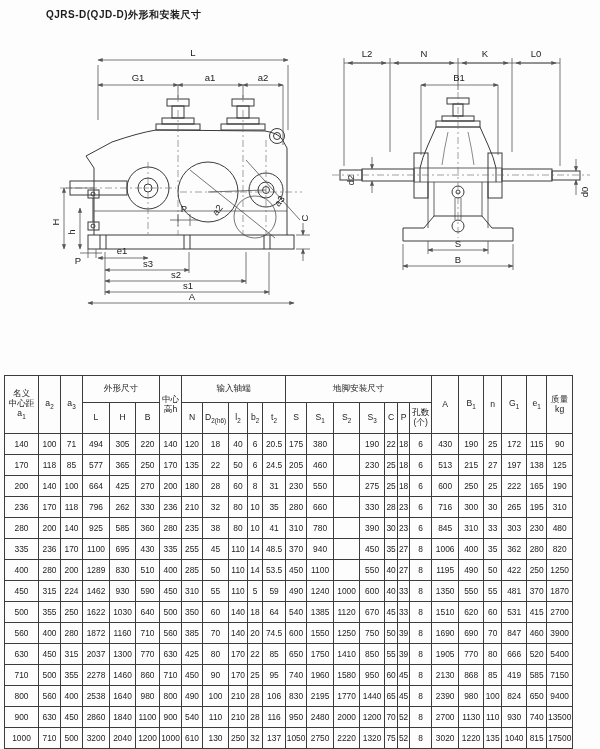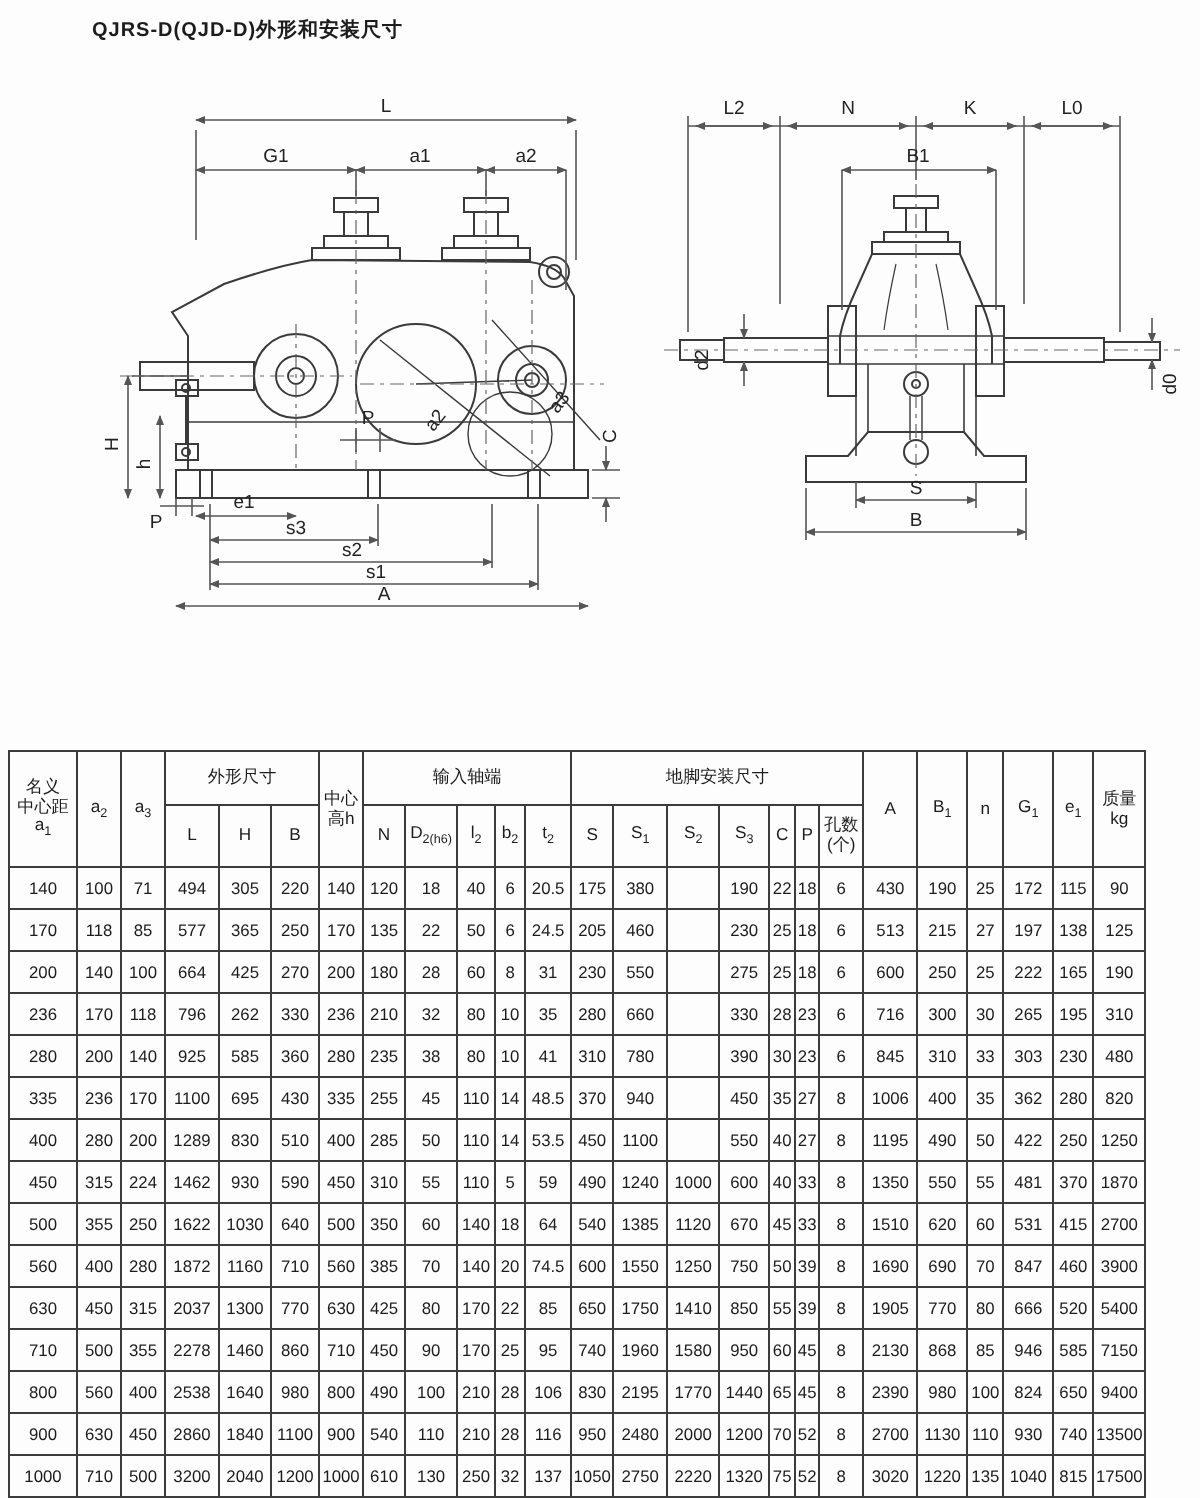--- a/index.html
+++ b/index.html
@@ -613,21 +613,21 @@
         <td>740</td>
         <td>1960</td>
         <td>1580</td>
         <td>950</td>
         <td>60</td>
         <td>45</td>
         <td>8</td>
         <td>2130</td>
         <td>868</td>
         <td>85</td>
-        <td>946</td>
+        <td>419</td>
         <td>585</td>
         <td>7150</td>
       </tr>
       <tr>
         <td>800</td>
         <td>560</td>
         <td>400</td>
         <td>2538</td>
         <td>1640</td>
         <td>980</td>

